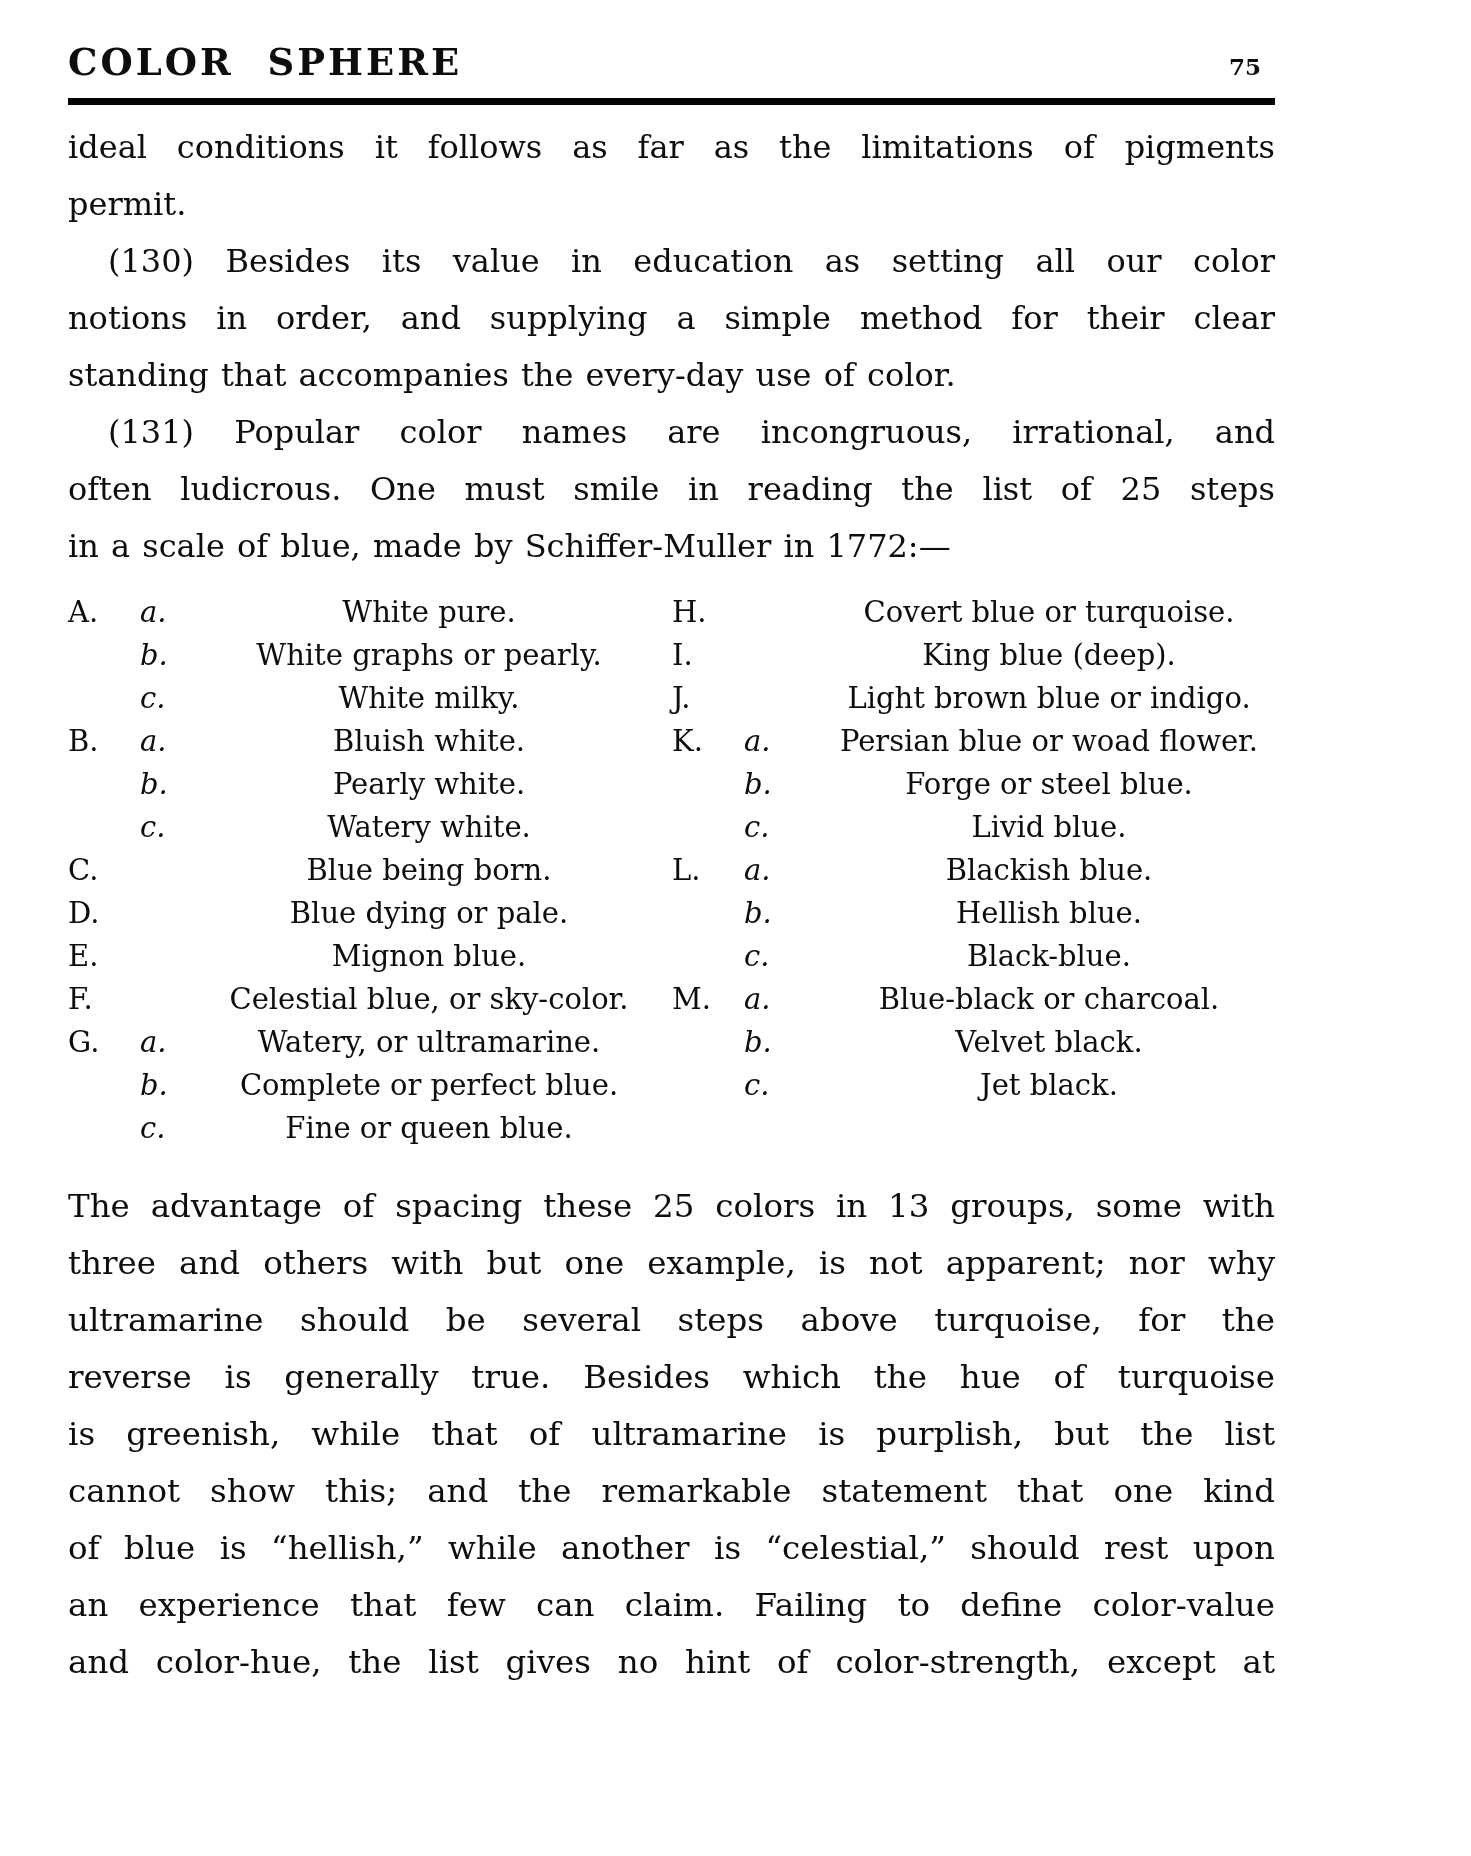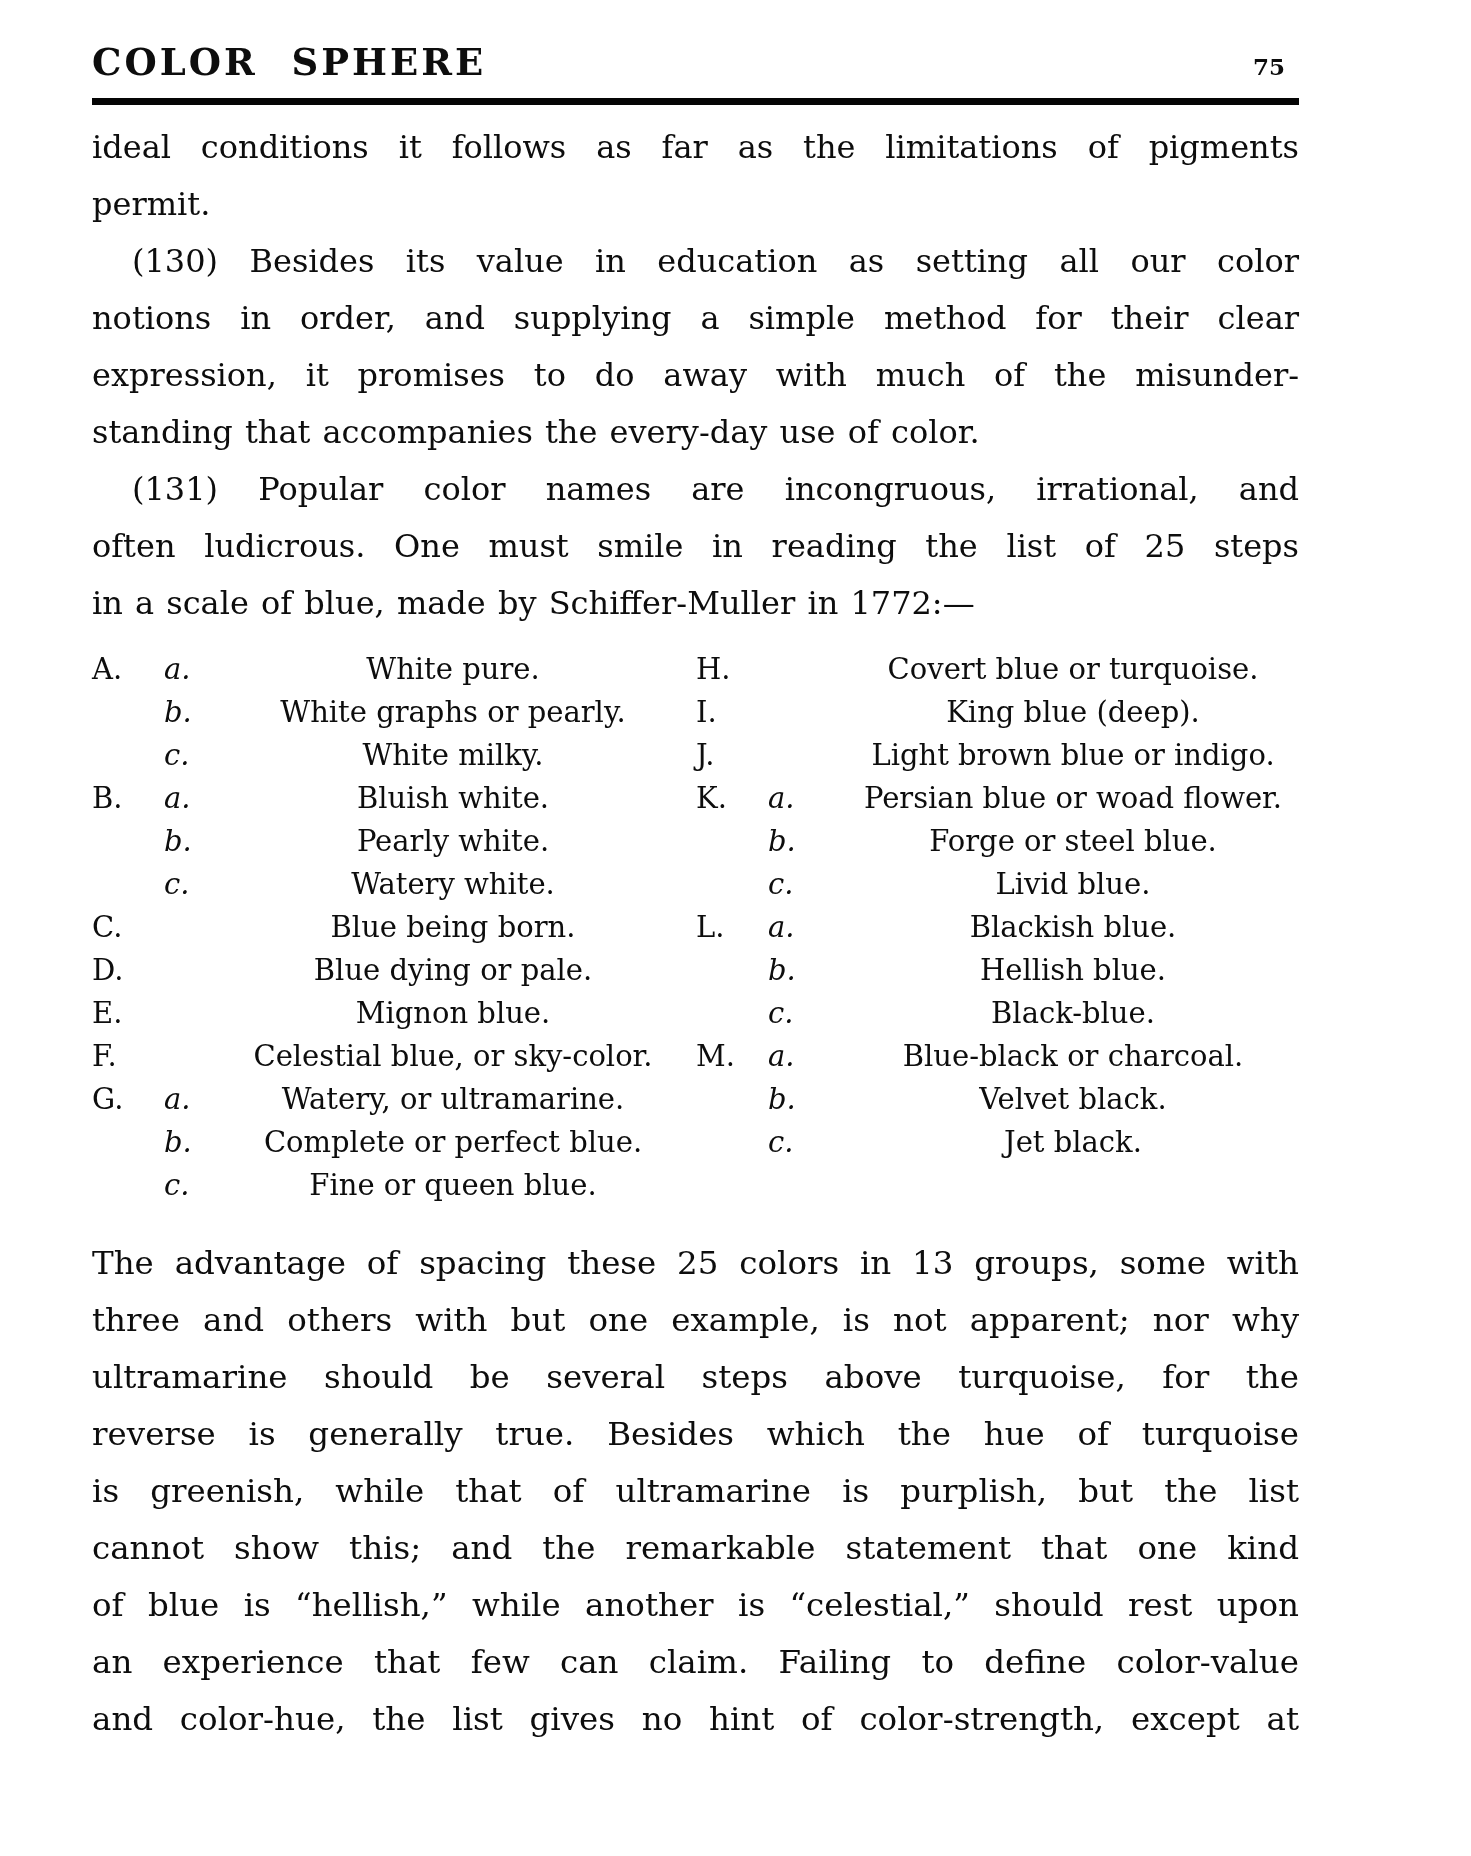--- a/index.html
+++ b/index.html
@@ -5,21 +5,21 @@
   html, body { margin: 0; padding: 0; background: #e8e8e8; }
   .page {
     position: relative;
     width: 1471px;
     height: 1856px;
     background: #ffffff;
     color: #0d0d0d;
     font-family: "DejaVu Serif", "Liberation Serif", serif;
     overflow: hidden;
     box-sizing: border-box;
-    padding: 40px 176px 0 92px;
+    padding: 40px 176px 0 68px;
   }
   .running-head {
     display: flex;
     justify-content: space-between;
     align-items: baseline;
     width: 1207px;
   }
   .head-title {
     font-size: 37px;
     letter-spacing: 3px;
@@ -79,21 +79,20 @@
   <div class="rule"></div>
 
   <main class="body-block" id="paragraphs-top">
       <div class="paragraph">
         <div class="line">ideal conditions it follows as far as the limitations of pigments</div>
         <div class="line no-just">permit.</div>
       </div>
       <div class="paragraph">
         <div class="line first-indent">(130) Besides its value in education as setting all our color</div>
         <div class="line">notions in order, and supplying a simple method for their clear</div>
-        <div class="line">expression, it promises to do away with much of the misunder-</div>
         <div class="line no-just">standing that accompanies the every-day use of color.</div>
       </div>
       <div class="paragraph">
         <div class="line first-indent">(131) Popular color names are incongruous, irrational, and</div>
         <div class="line">often ludicrous.  One must smile in reading the list of 25 steps</div>
         <div class="line no-just">in a scale of blue, made by Schiffer-Muller in 1772:—</div>
       </div>
     </main>
 
   <section class="color-list">

